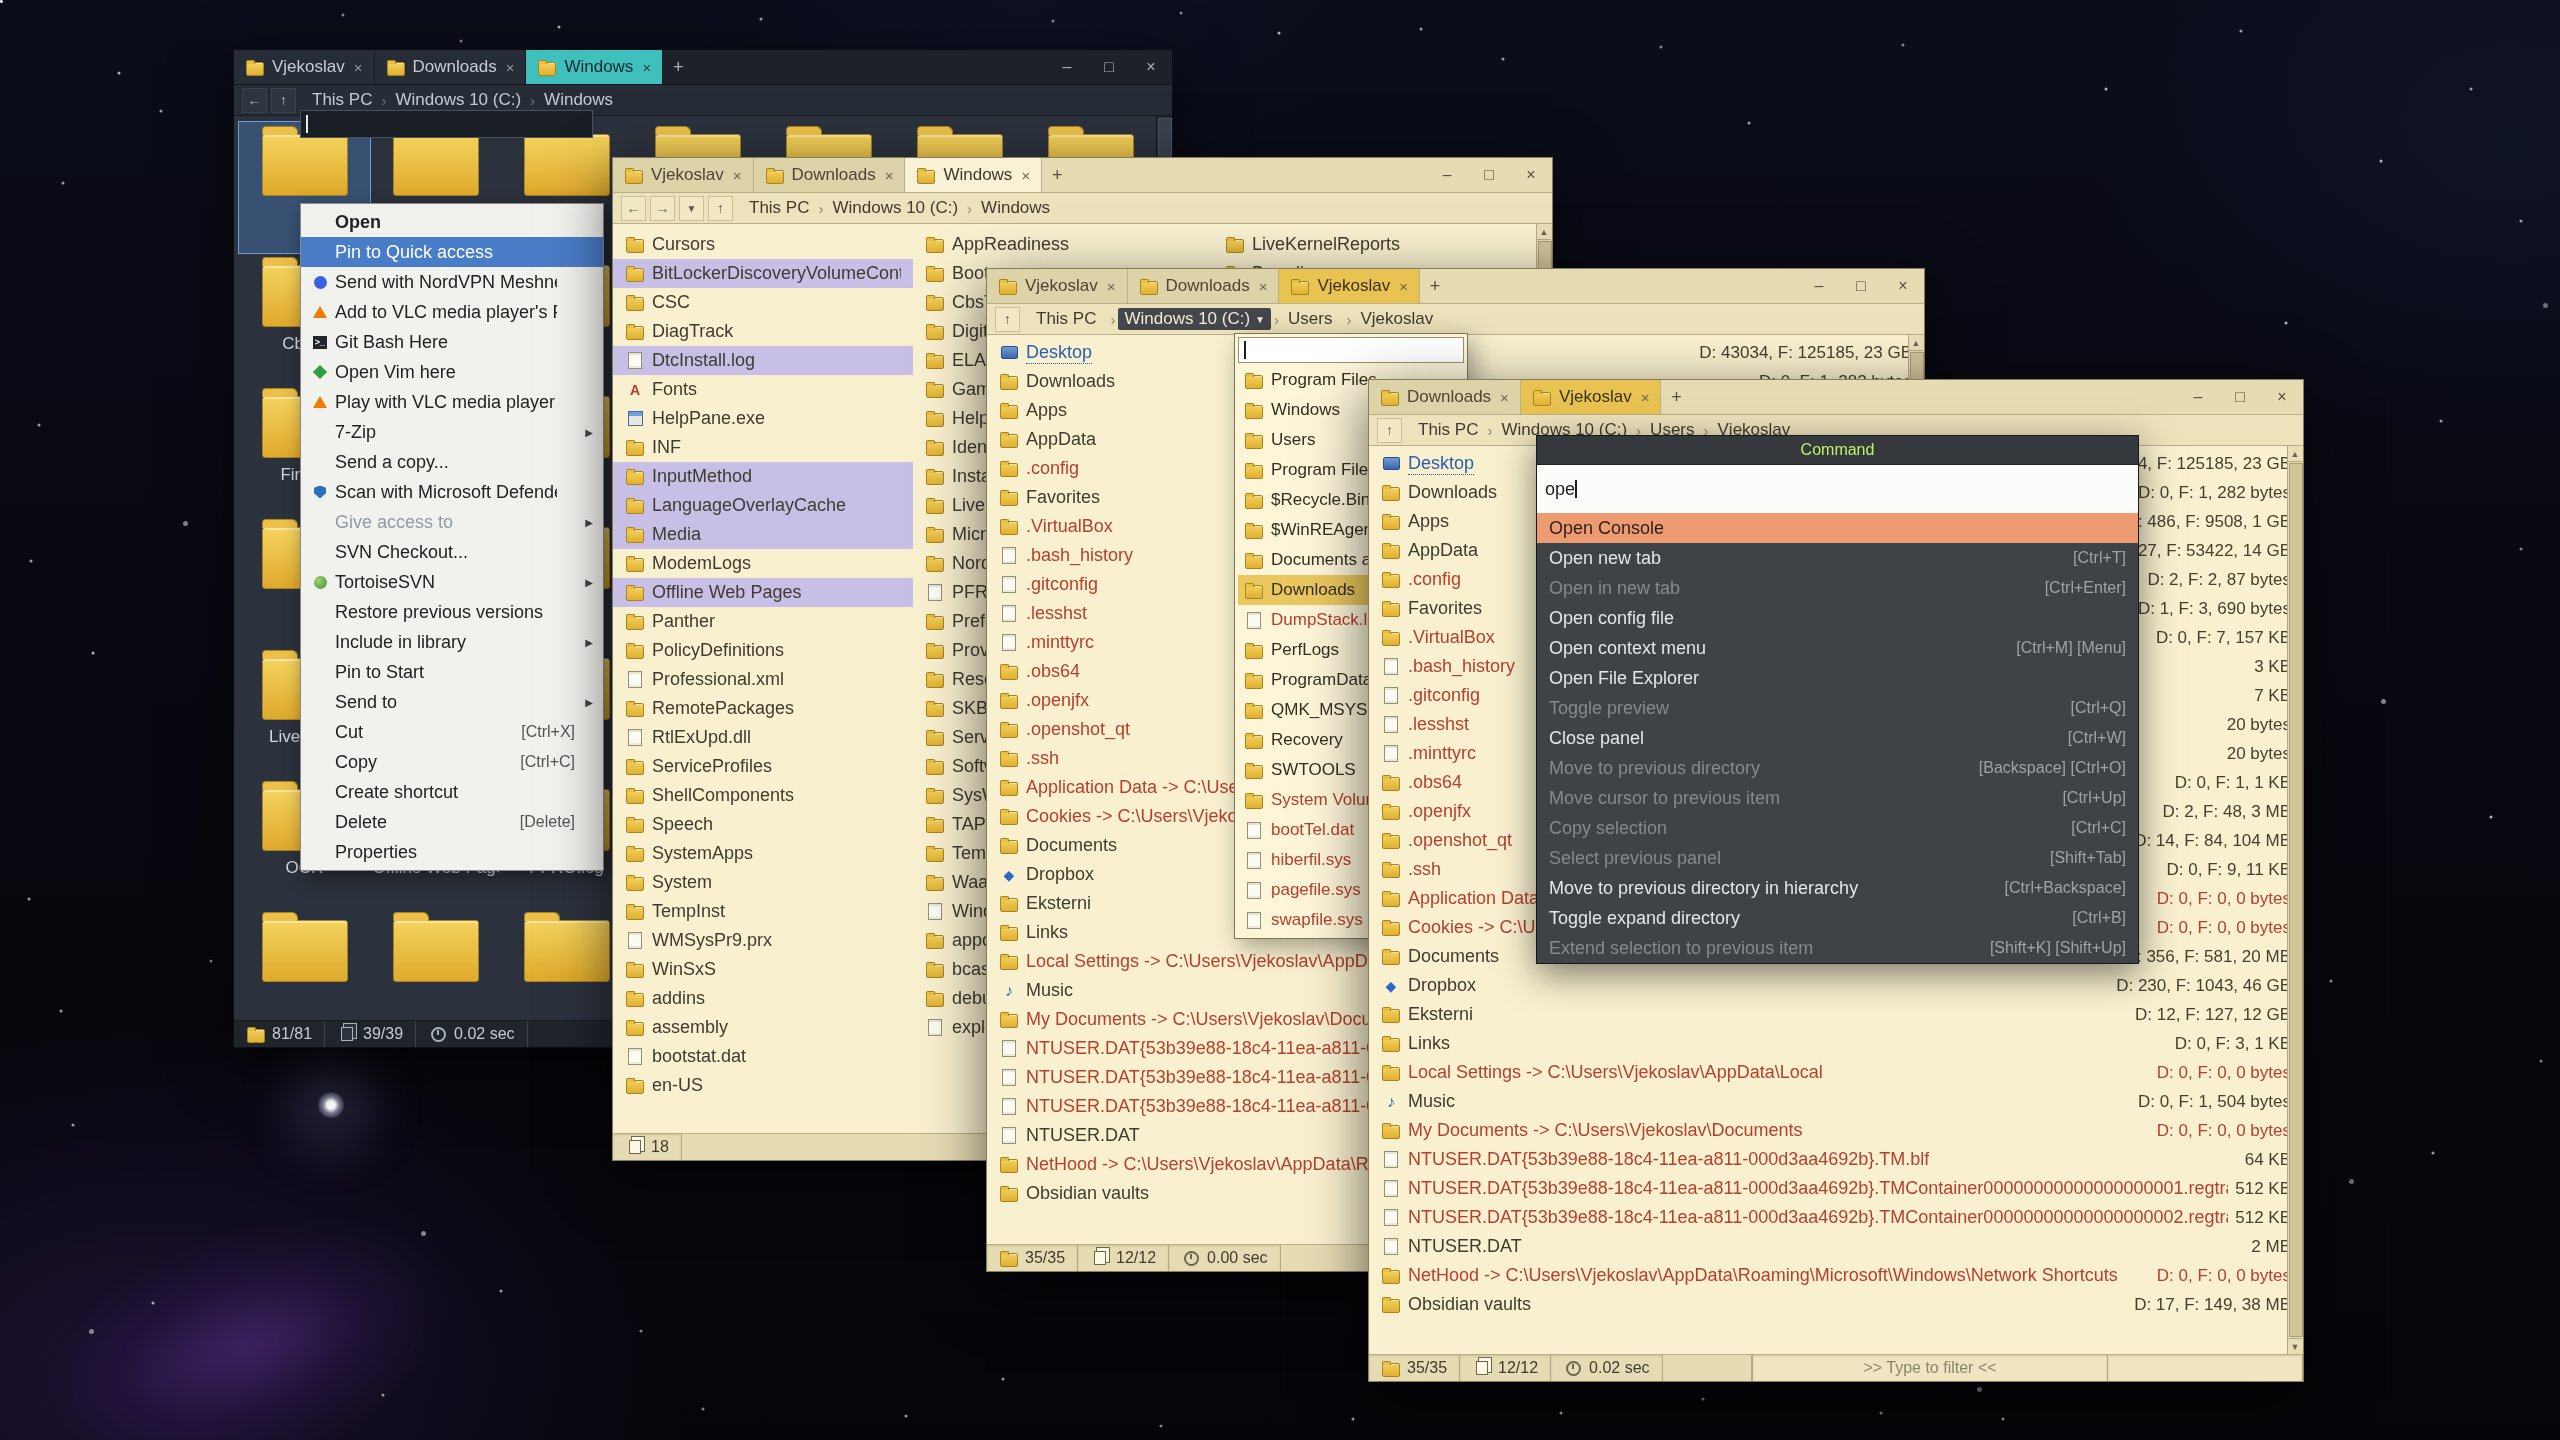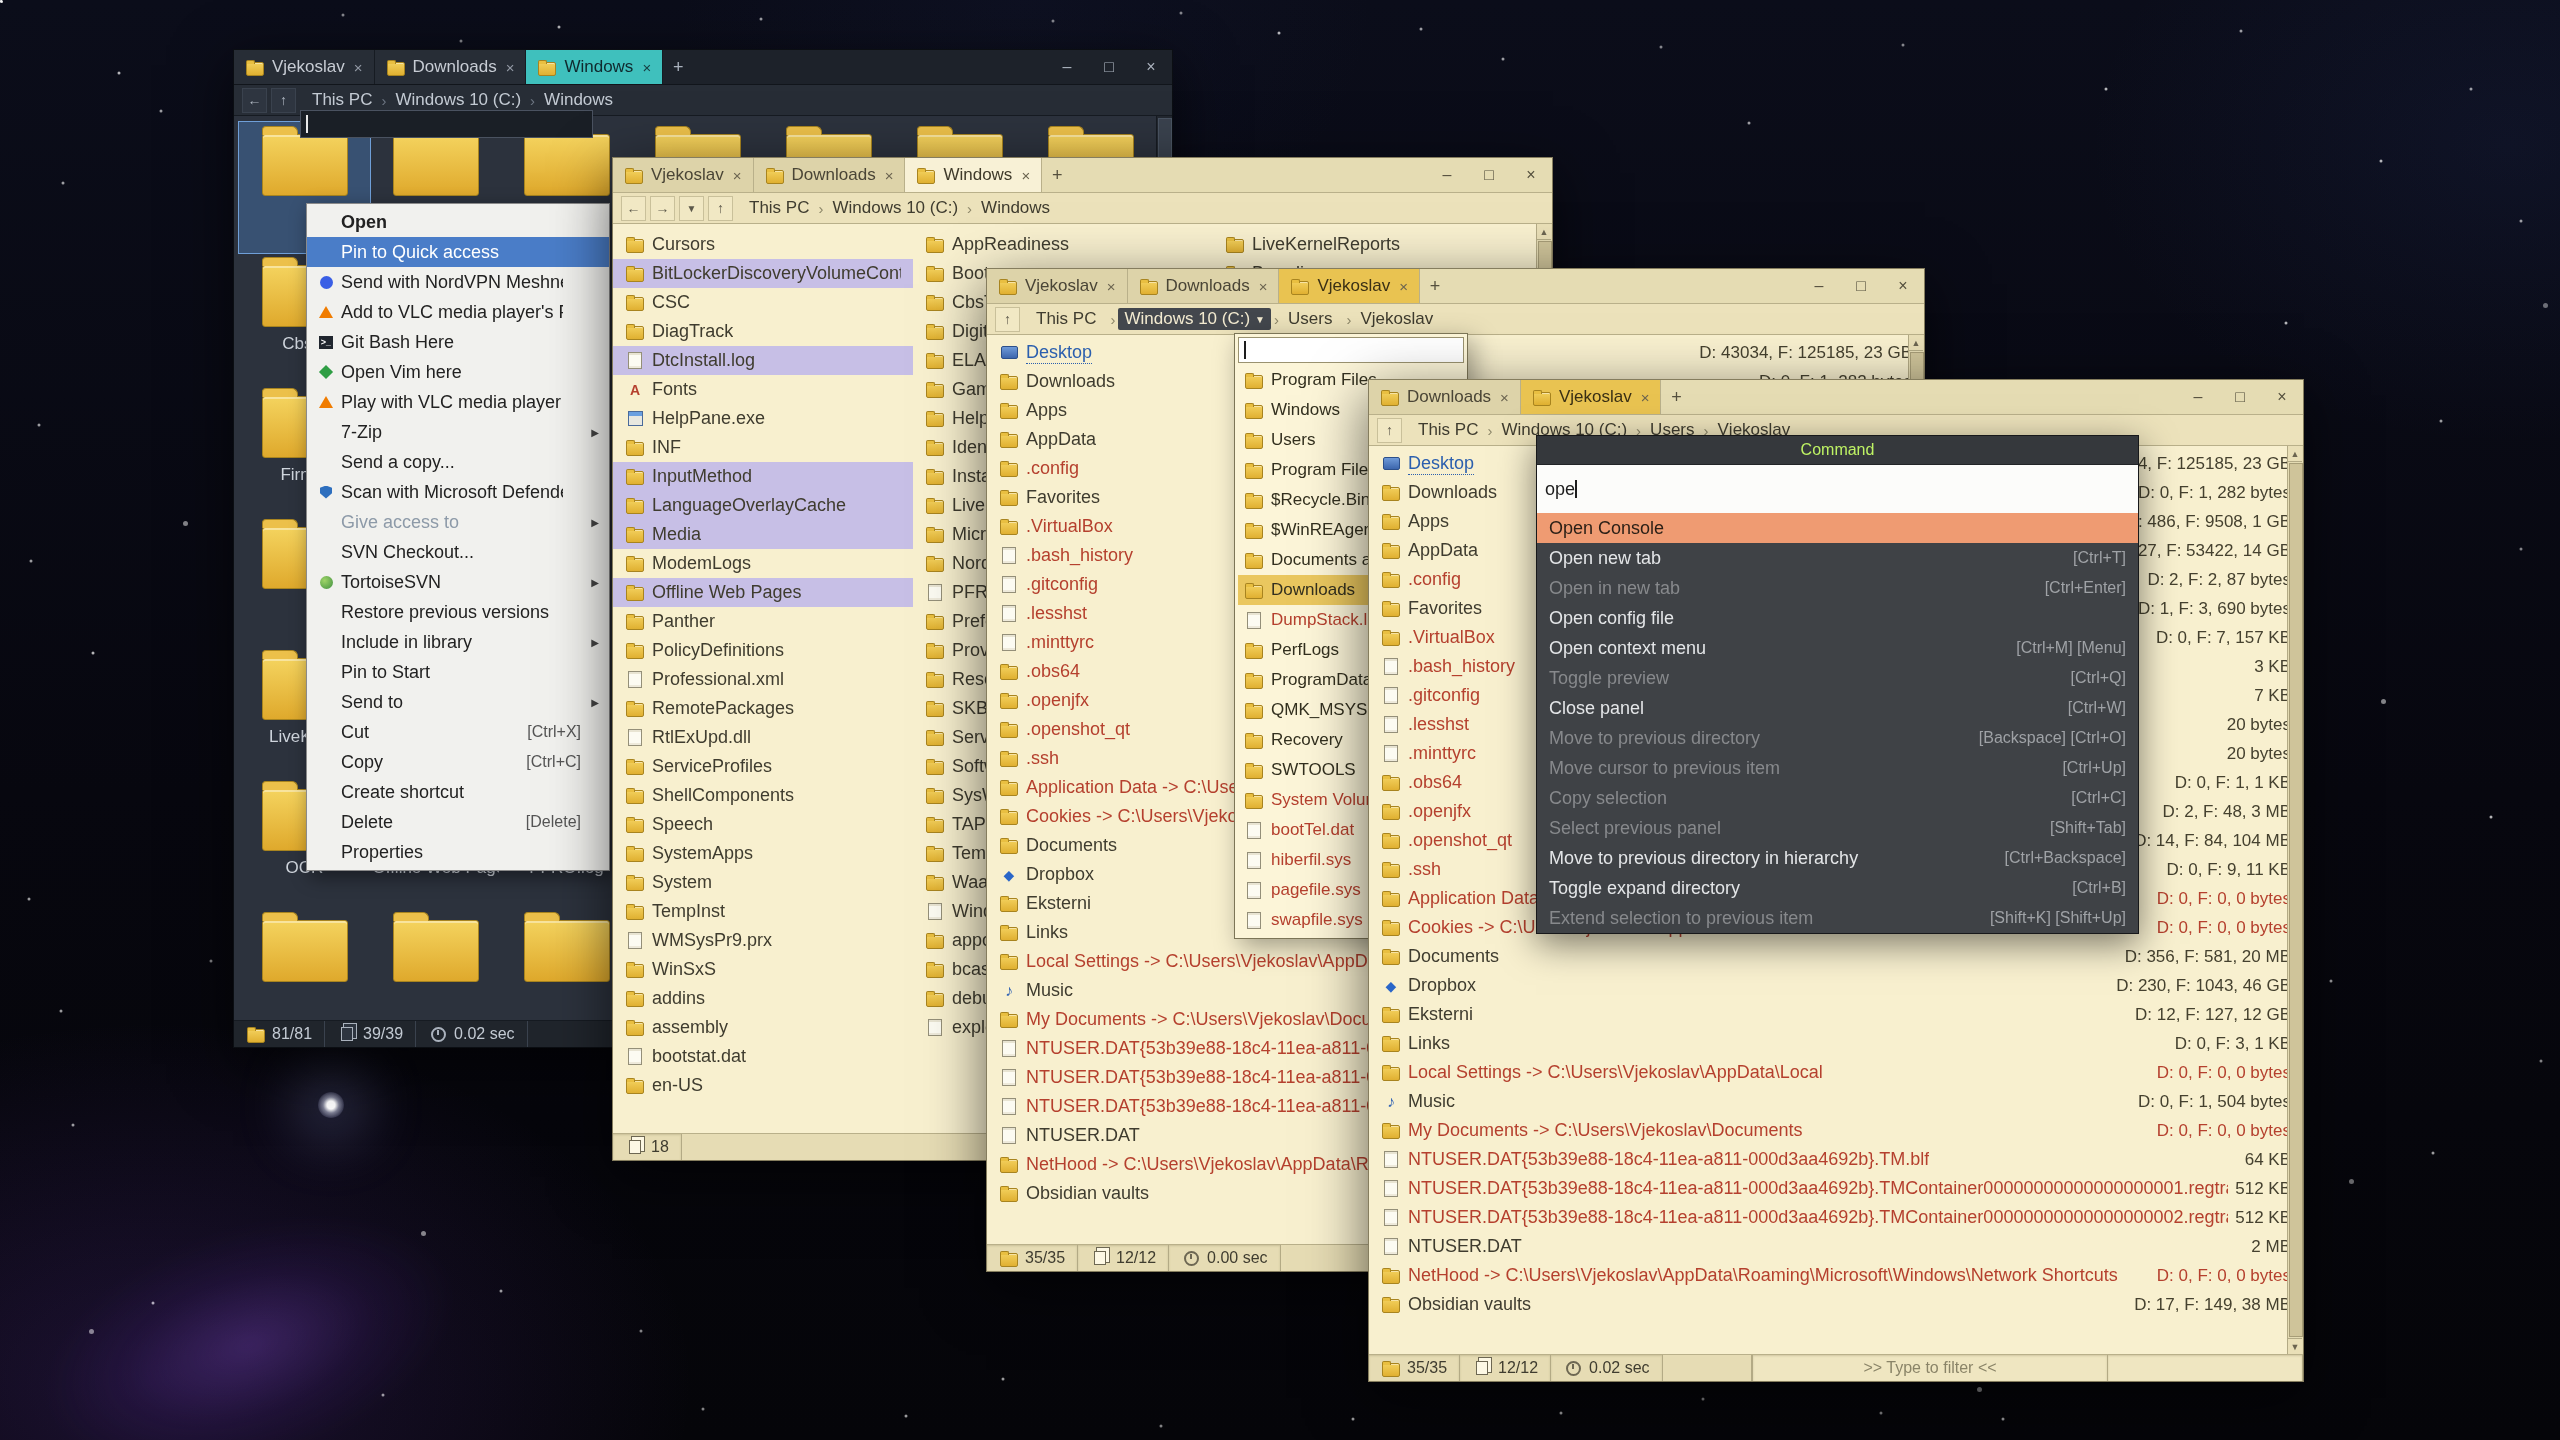--- a/index.html
+++ b/index.html
@@ -137,21 +137,21 @@
   .cell{width:131px;height:131px;display:flex;flex-direction:column;align-items:center;}
   .cell.sel{background:rgba(70,120,180,.45);outline:1px solid #6f9fd8;}
   .bigfold{width:84px;height:60px;margin:12px auto 7px;position:relative;background:linear-gradient(#f4d35e,#dfa92c);
     border:1px solid #a8841f;border-radius:3px;box-shadow:inset 0 2px 0 rgba(255,255,255,.4);}
   .bigfold::before{content:"";position:absolute;top:-9px;left:-1px;width:34px;height:8px;background:#ecc04a;
     border:1px solid #a8841f;border-bottom:none;border-radius:4px 6px 0 0;}
   .glab{font-size:17px;color:#cfd5dd;max-width:126px;white-space:nowrap;overflow:hidden;text-align:center;}
   .cell.sel .glab{color:#fff;}
 
   
-  .menu{position:absolute;left:72px;top:153px;width:302px;background:#f1f1ee;border:1px solid #8a8a8a;
+  .menu{position:absolute;left:66px;top:153px;width:302px;background:#f1f1ee;border:1px solid #8a8a8a;
     box-shadow:4px 6px 18px rgba(0,0,0,.45);padding:3px 0;z-index:6;color:#222;}
   .mi{display:flex;align-items:center;height:30px;padding:0 10px 0 8px;font-size:18px;gap:4px;}
   .mic{width:22px;height:18px;flex:none;display:flex;align-items:center;justify-content:center;}
   .milab{white-space:nowrap;overflow:hidden;}
   .mishort{margin-left:auto;color:#555;font-size:16px;padding-left:14px;white-space:nowrap;}
   .miarrow{width:14px;text-align:right;font-size:10px;color:#444;flex:none;}
   .mi.hl{background:#4a7dc8;color:#fff;}
   .mi.hl .mishort,.mi.hl .miarrow{color:#e8eefb;}
   .mi.bold{font-weight:bold;}
   .mi.dim{color:#8d9aa8;}
@@ -1725,20 +1725,24 @@
           <div class="pi">
             <span class="pilab">Open config file</span>
             <span class="pishort"></span>
           </div>
 
           <div class="pi">
             <span class="pilab">Open context menu</span>
             <span class="pishort">[Ctrl+M] [Menu]</span>
           </div>
 
+          <div class="pi">
+            <span class="pilab">Open File Explorer</span>
+            <span class="pishort"></span>
+          </div>
 
           <div class="pi disabled">
             <span class="pilab">Toggle preview</span>
             <span class="pishort">[Ctrl+Q]</span>
           </div>
 
           <div class="pi">
             <span class="pilab">Close panel</span>
             <span class="pishort">[Ctrl+W]</span>
           </div>

